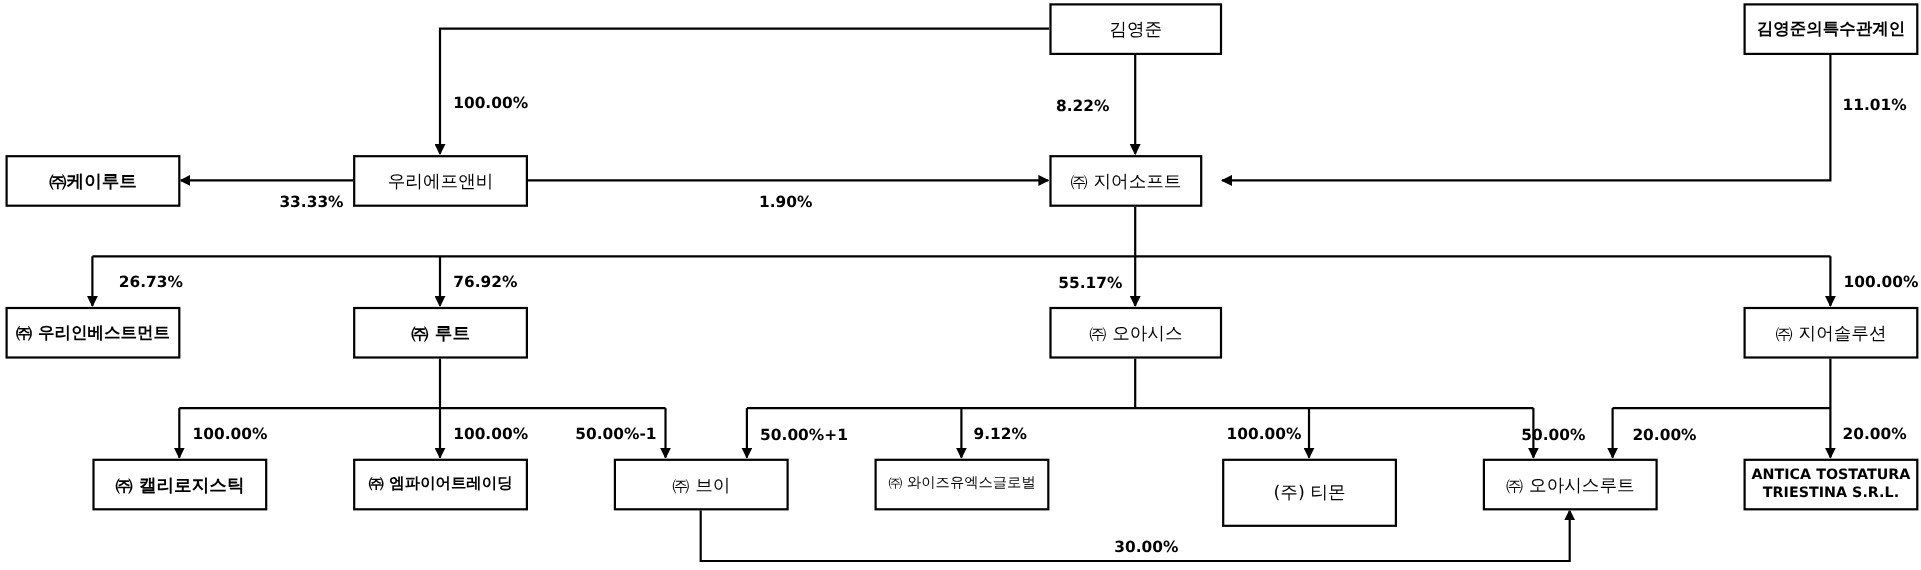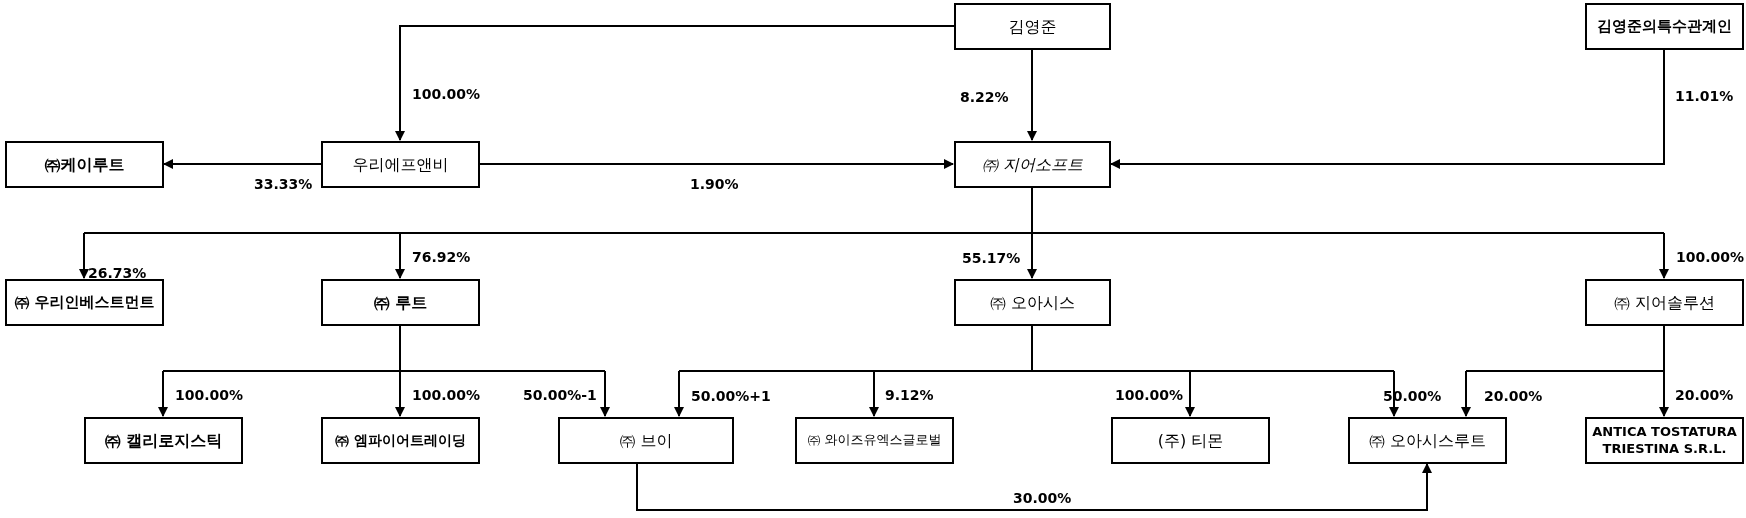--- a/index.html
+++ b/index.html
@@ -68,21 +68,21 @@
   <span>김영준의</span>
   <span>특수관계인</span>
 </div>
 
 <div class="box" style="left:5px;top:141px;width:159px;height:47px;">
   <span>㈜케이루트</span>
 </div>
 <div class="box light" style="left:321px;top:141px;width:159px;height:47px;">
   <span>우리에프앤비</span>
 </div>
-<div class="box light" style="left:954px;top:141px;width:157px;height:47px;font-style:italic;">
+<div class="box light" style="left:954px;top:141px;width:139px;height:47px;">
   <span>㈜ 지어소프트</span>
 </div>
 
 <div class="box" style="left:5px;top:279px;width:159px;height:47px;font-size:15px;">
   <span>㈜ 우리인베스트먼트</span>
 </div>
 <div class="box" style="left:321px;top:279px;width:159px;height:47px;">
   <span>㈜ 루트</span>
 </div>
 <div class="box light" style="left:954px;top:279px;width:157px;height:47px;">
@@ -91,43 +91,43 @@
 <div class="box light" style="left:1585px;top:279px;width:159px;height:47px;">
   <span>㈜ 지어솔루션</span>
 </div>
 
 <div class="box" style="left:84px;top:417px;width:159px;height:47px;">
   <span>㈜ 캘리로지스틱</span>
 </div>
 <div class="box" style="left:321px;top:417px;width:159px;height:47px;font-size:14px;">
   <span>㈜ 엠파이어트레이딩</span>
 </div>
-<div class="box light" style="left:558px;top:417px;width:176px;height:47px;">
+<div class="box light" style="left:558px;top:417px;width:159px;height:47px;">
   <span>㈜ 브이</span>
 </div>
 <div class="box light" style="left:795px;top:417px;width:159px;height:47px;font-size:13px;">
   <span>㈜ 와이즈유엑스글로벌</span>
 </div>
-<div class="box light" style="left:1111px;top:417px;width:159px;height:47px;">
+<div class="box light" style="left:1111px;top:417px;width:159px;height:62px;">
   <span>(주) 티몬</span>
 </div>
 <div class="box light" style="left:1348px;top:417px;width:159px;height:47px;">
   <span>㈜ 오아시스루트</span>
 </div>
 <div class="box latin" style="left:1585px;top:417px;width:159px;height:47px;">
   <span>ANTICA TOSTATURA</span>
   <span>TRIESTINA S.R.L.</span>
 </div>
 
 <span class="pct" style="left:412px;top:86px;">100.00%</span>
 <span class="pct" style="left:960px;top:89px;">8.22%</span>
 <span class="pct" style="left:1675px;top:88px;">11.01%</span>
 <span class="pct" style="left:223px;top:176px;margin-left:31px;">33.33%</span>
 <span class="pct" style="left:690px;top:176px;">1.90%</span>
-<span class="pct" style="left:88px;top:249px;margin-top:16px;">26.73%</span>
+<span class="pct" style="left:108px;top:249px;">26.73%</span>
 <span class="pct" style="left:412px;top:249px;">76.92%</span>
 <span class="pct" style="left:962px;top:250px;">55.17%</span>
 <span class="pct" style="left:1676px;top:249px;">100.00%</span>
 <span class="pct" style="left:175px;top:387px;">100.00%</span>
 <span class="pct" style="left:412px;top:387px;">100.00%</span>
 <span class="pct" style="left:523px;top:387px;">50.00%-1</span>
 <span class="pct" style="left:691px;top:388px;">50.00%+1</span>
 <span class="pct" style="left:885px;top:387px;">9.12%</span>
 <span class="pct" style="left:1115px;top:387px;">100.00%</span>
 <span class="pct" style="left:1337px;top:388px;margin-left:46px;">50.00%</span>

